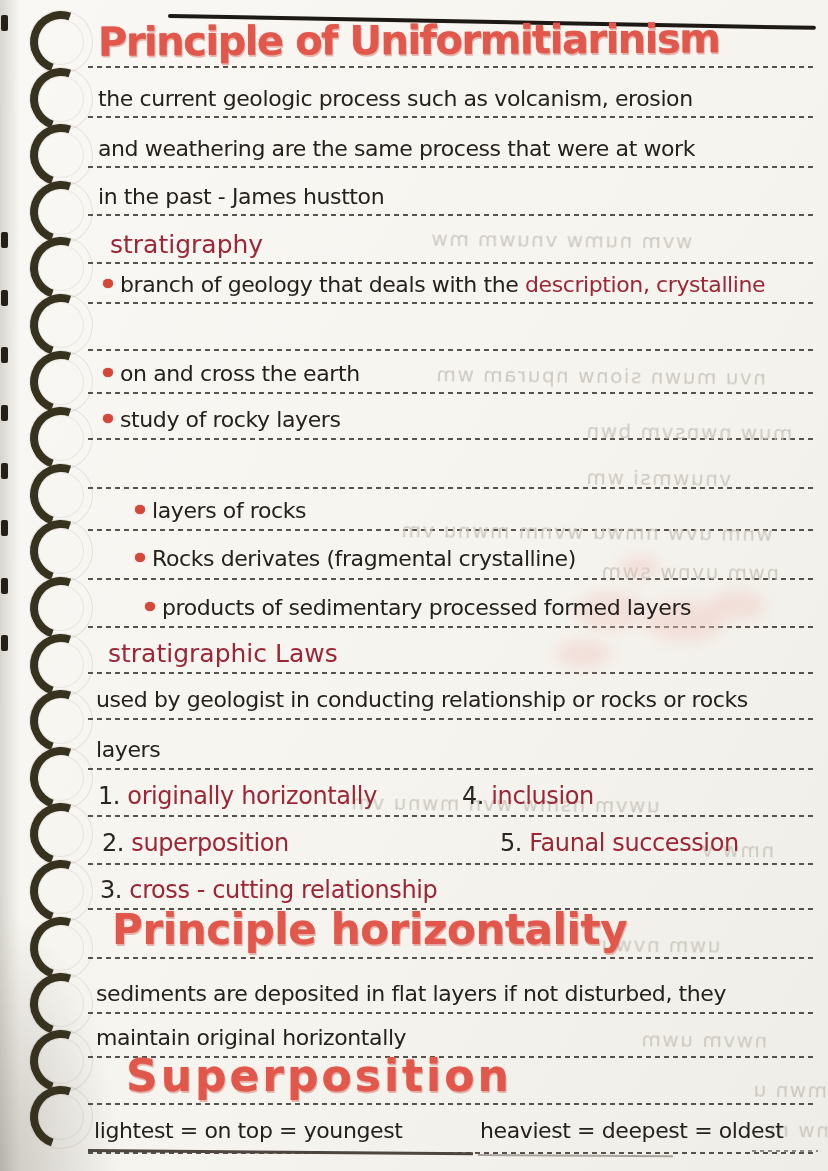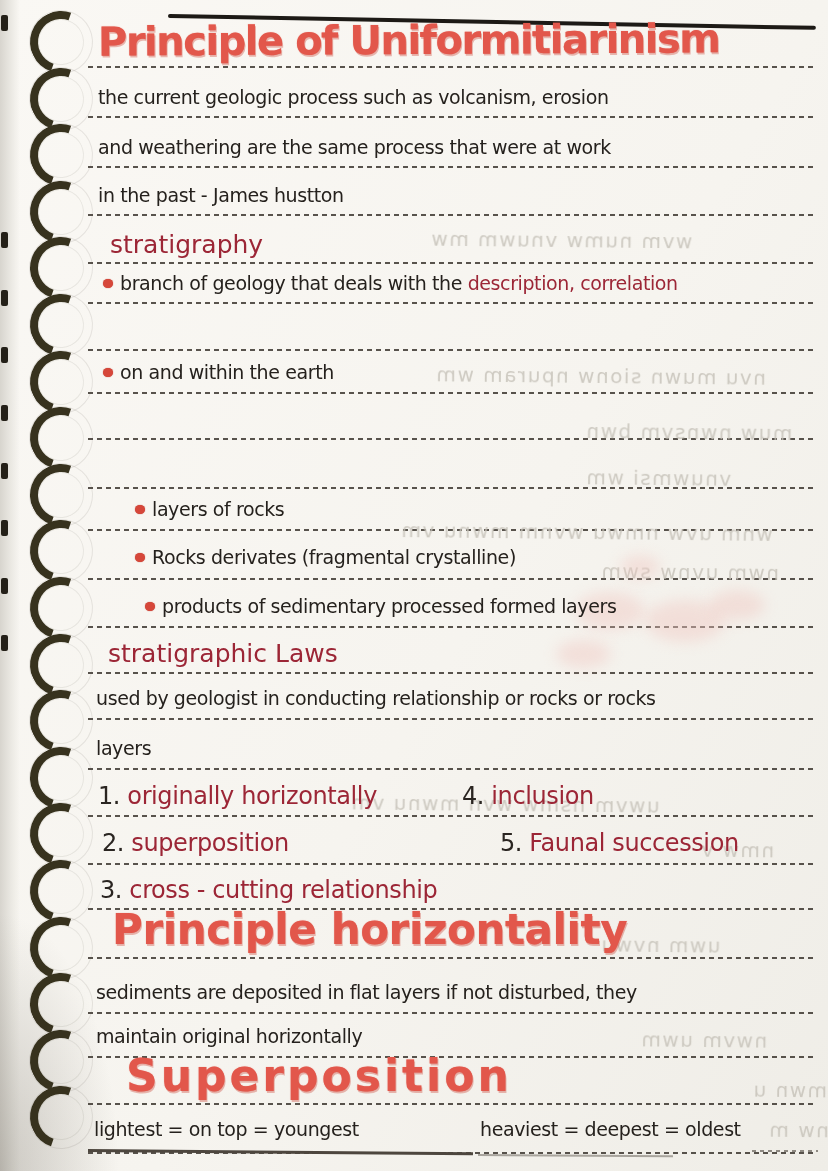--- a/index.html
+++ b/index.html
@@ -15,21 +15,21 @@
     background:radial-gradient(ellipse at 0% 100%,rgba(120,115,105,.35),rgba(120,115,105,0) 70%);}
   .tick{position:absolute;left:1px;width:7px;height:16px;background:#242018;border-radius:2px;}
   .hole{position:absolute;width:46px;height:46px;border-radius:50%;
     border:8px solid transparent;border-top-color:#37321e;border-left-color:#37321e;
     transform:rotate(-26deg);
     box-shadow:0 0 0 1px rgba(90,85,70,.12), inset 0 0 0 1px rgba(90,85,70,.10);}
   .rule{position:absolute;left:88px;width:728px;height:2px;
     background:repeating-linear-gradient(90deg,rgba(48,42,35,.8) 0 5px,rgba(0,0,0,0) 5px 9px);}
   .topline{position:absolute;left:168px;top:14px;width:648px;height:4px;background:#1d1a16;
     transform:rotate(1.05deg);transform-origin:left center;border-radius:2px;}
-  .line{position:absolute;white-space:nowrap;font-size:19px;letter-spacing:-0.4px;line-height:1.2;}
+  .line{position:absolute;white-space:nowrap;font-size:22px;letter-spacing:-0.4px;line-height:1.2;}
   .marker-title{font-size:40px;font-weight:bold;letter-spacing:-1.5px;color:#e2574b;
     text-shadow:1px 2px 0 rgba(201,62,50,.35), 0 0 1px rgba(226,87,75,.6);transform:rotate(-.3deg);}
   .marker-h{font-size:42px;font-weight:bold;color:#e2574b;
     text-shadow:1px 2px 0 rgba(201,62,50,.35), 0 0 1px rgba(226,87,75,.6);}
   .marker-h.sp{font-size:44px;letter-spacing:3px;}
   .sub{color:#9c2636;font-size:25px;letter-spacing:0;}
   .red{color:#9c2636;}
   .num{color:#2a2521;}
   .listtxt{color:#9c2636;font-size:24px;}
   .bullet{position:absolute;left:-17px;top:7px;width:10px;height:9px;border-radius:50%;
@@ -127,24 +127,27 @@
 
   <div class="line marker-title" style="top:16px;left:98px">Principle of Uniformitiarinism</div>
 
   <div class="line" style="top:86px;left:98px">the current geologic process such as volcanism, erosion</div>
   <div class="line" style="top:136px;left:98px">and weathering are the same process that were at work</div>
   <div class="line" style="top:184px;left:98px">in the past - James hustton</div>
 
   <div class="line sub" style="top:230px;left:110px">stratigraphy</div>
 
   <div class="line" style="top:272px;left:120px">
-    <span class="bullet"></span><span>branch of geology that deals with the </span><span class="red">description, correlation</span>
+    <span class="bullet"></span><span>branch of geology that deals with the </span><span class="red">description, crystalline</span>
   </div>
   <div class="line" style="top:361px;left:120px">
-    <span class="bullet"></span><span>on and within the earth</span>
+    <span class="bullet"></span><span>on and cross the earth</span>
+  </div>
+  <div class="line" style="top:407px;left:120px">
+    <span class="bullet"></span><span>study of rocky layers</span>
   </div>
 
 
   <div class="line" style="top:498px;left:152px">
     <span class="bullet"></span><span>layers of rocks</span>
   </div>
   <div class="line" style="top:546px;left:152px">
     <span class="bullet"></span><span>Rocks derivates (fragmental crystalline)</span>
   </div>
   <div class="line" style="top:595px;left:162px">

